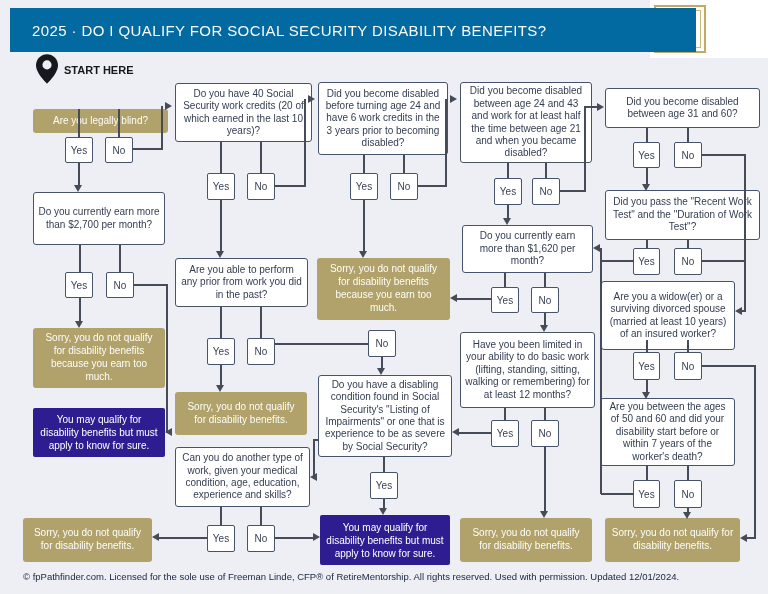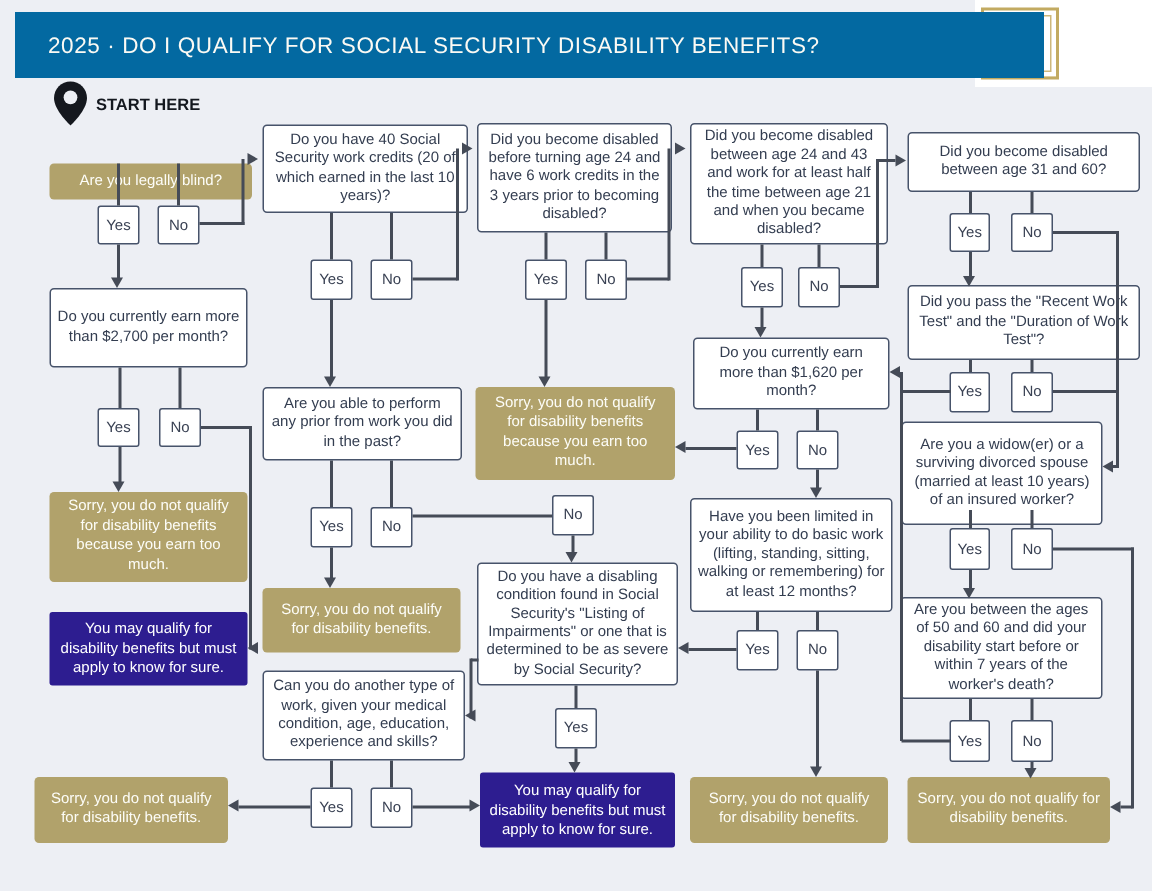--- a/index.html
+++ b/index.html
@@ -68,21 +68,21 @@
   <div class="q" style="left:318px;top:82px;width:130px;height:73px;">Did you become disabled before turning age 24 and have 6 work credits in the 3 years prior to becoming disabled?</div>
   <div class="q" style="left:460px;top:82px;width:132px;height:81px;">Did you become disabled between age 24 and 43 and work for at least half the time between age 21 and when you became disabled?</div>
   <div class="q" style="left:605px;top:88px;width:155px;height:40px;">Did you become disabled between age 31 and 60?</div>
   <div class="q" style="left:605px;top:190px;width:155px;height:50px;">Did you pass the "Recent Work Test" and the "Duration of Work Test"?</div>
   <div class="q" style="left:601px;top:281px;width:134px;height:69px;">Are you a widow(er) or a surviving divorced spouse (married at least 10 years) of an insured worker?</div>
   <div class="q" style="left:600px;top:398px;width:135px;height:68px;">Are you between the ages of 50 and 60 and did your disability start before or within 7 years of the worker's death?</div>
   <div class="q" style="left:33px;top:192px;width:132px;height:53px;">Do you currently earn more than $2,700 per month?</div>
   <div class="q" style="left:462px;top:225px;width:131px;height:48px;">Do you currently earn more than $1,620 per month?</div>
   <div class="q" style="left:175px;top:258px;width:133px;height:49px;">Are you able to perform any prior from work you did in the past?</div>
   <div class="q" style="left:460px;top:332px;width:135px;height:76px;">Have you been limited in your ability to do basic work (lifting, standing, sitting, walking or remembering) for at least 12 months?</div>
-  <div class="q" style="left:318px;top:375px;width:134px;height:82px;">Do you have a disabling condition found in Social Security's "Listing of Impairments" or one that is determined to be as severe by Social Security?</div>
+  <div class="q" style="left:318px;top:375px;width:134px;height:82px;">Do you have a disabling condition found in Social Security's "Listing of Impairments" or one that is experience to be as severe by Social Security?</div>
   <div class="q" style="left:175px;top:447px;width:135px;height:60px;">Can you do another type of work, given your medical condition, age, education, experience and skills?</div>
 
   <div class="tan" style="left:33px;top:328px;width:132px;height:60px;">Sorry, you do not qualify for disability benefits because you earn too much.</div>
   <div class="pur" style="left:33px;top:408px;width:132px;height:49px;">You may qualify for disability benefits but must apply to know for sure.</div>
   <div class="tan" style="left:317px;top:258px;width:133px;height:62px;">Sorry, you do not qualify for disability benefits because you earn too much.</div>
   <div class="tan" style="left:175px;top:392px;width:132px;height:43px;">Sorry, you do not qualify for disability benefits.</div>
   <div class="tan" style="left:23px;top:518px;width:129px;height:44px;">Sorry, you do not qualify for disability benefits.</div>
   <div class="pur" style="left:320px;top:515px;width:130px;height:50px;">You may qualify for disability benefits but must apply to know for sure.</div>
   <div class="tan" style="left:460px;top:518px;width:132px;height:44px;">Sorry, you do not qualify for disability benefits.</div>
   <div class="tan" style="left:605px;top:518px;width:135px;height:44px;">Sorry, you do not qualify for disability benefits.</div>
@@ -231,13 +231,14 @@
   <div class="ch" style="left:314px;top:439px;width:5px;"></div>
   <div class="cv" style="left:313px;top:439px;height:40px;"></div>
   <div class="arr aL" style="left:310px;top:473px;"></div>
 
   <div class="ch" style="left:159px;top:537px;width:48px;"></div>
   <div class="arr aL" style="left:152px;top:533px;"></div>
 
   <div class="ch" style="left:275px;top:537px;width:40px;"></div>
   <div class="arr aR" style="left:313px;top:533px;"></div>
 
+  <div class="footer">© fpPathfinder.com. Licensed for the sole use of Freeman Linde, CFP® of RetireMentorship. All rights reserved. Used with permission. Updated 12/01/2024.</div>
 </div>
 
 </body></html>

